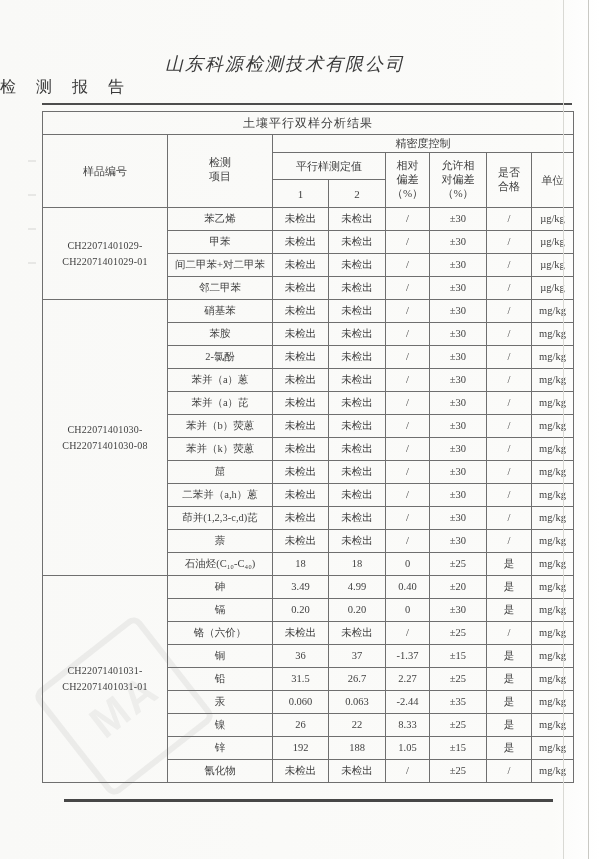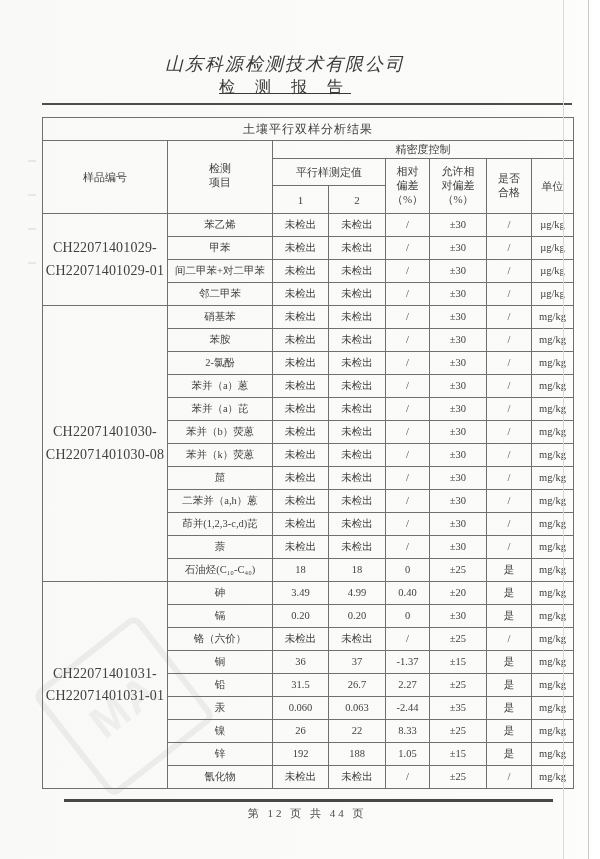--- a/index.html
+++ b/index.html
@@ -25,47 +25,47 @@
   .doc-number{
     position:absolute;left:55px;top:32px;
     font-size:12px;letter-spacing:0.5px;color:#474747;
   }
   .company-name{
     position:absolute;left:0;right:30px;top:52px;
     text-align:center;font-size:18px;letter-spacing:2px;color:#3a3a3a;font-style:italic;
   }
   .report-title{
     position:absolute;left:0;right:30px;top:77px;
-    text-align:center;font-size:16px;letter-spacing:8px;color:#3a3a3a;text-decoration:underline;
+    font-size:16px;letter-spacing:8px;color:#3a3a3a;
   }
   .header-rule{
     position:absolute;left:42px;top:103px;width:530px;height:2px;
     background:#4d4d4d;
   }
   
   table.report{
-    position:absolute;left:42px;top:117px;width:531px;
+    position:absolute;left:42px;top:111px;width:531px;
     border-collapse:collapse;table-layout:fixed;
     font-size:11px;color:#3f3f3f;
   }
   table.report th,table.report td{
     border:1px solid #6f6f6f;
     text-align:center;vertical-align:middle;
     font-weight:normal;
     padding:0 1px;
     overflow:hidden;
   }
   table.report{border:1.5px solid #5c5c5c;}
   tr.r-title th{height:22px;font-size:12px;letter-spacing:1px;}
   tr.r-precision th{height:17px;font-family:Liberation Mono, monospace;}
   tr.r-sub th{height:26px;}
   tr.r-nums th{height:27px;}
   .pre{white-space:pre-line;line-height:1.25;}
   tbody td{height:22px;line-height:1.15;}
-  td.c-sample{font-size:14px;white-space:pre-line;line-height:1.6;letter-spacing:0.2px;}
+  td.c-sample{font-size:10px;white-space:pre-line;line-height:1.6;letter-spacing:0.2px;}
   td.c-item{font-size:10.5px;white-space:nowrap;}
   td.c-num{font-size:10.5px;}
   td.c-unit{font-size:10.5px;}
   
   .footer-rule{
     position:absolute;left:64px;top:799px;width:489px;height:2.5px;
     background:#474747;
   }
   .footer-page{
     position:absolute;left:42px;width:530px;top:806px;
@@ -369,17 +369,16 @@
           <td class="c-num">±25</td>
           <td class="c-num">/</td>
           <td class="c-unit">mg/kg</td>
         </tr>
       </tbody>
   </table>
 
   <div class="watermark">MA</div>
 
   <div class="footer-rule"></div>
-  <div class="footer-page">第 12 页 共 44 页</div>
 
   <div class="edge-line" style="left:563px"></div>
   <div class="edge-line strong" style="left:588px"></div>
 </div>
 
 </body></html>

